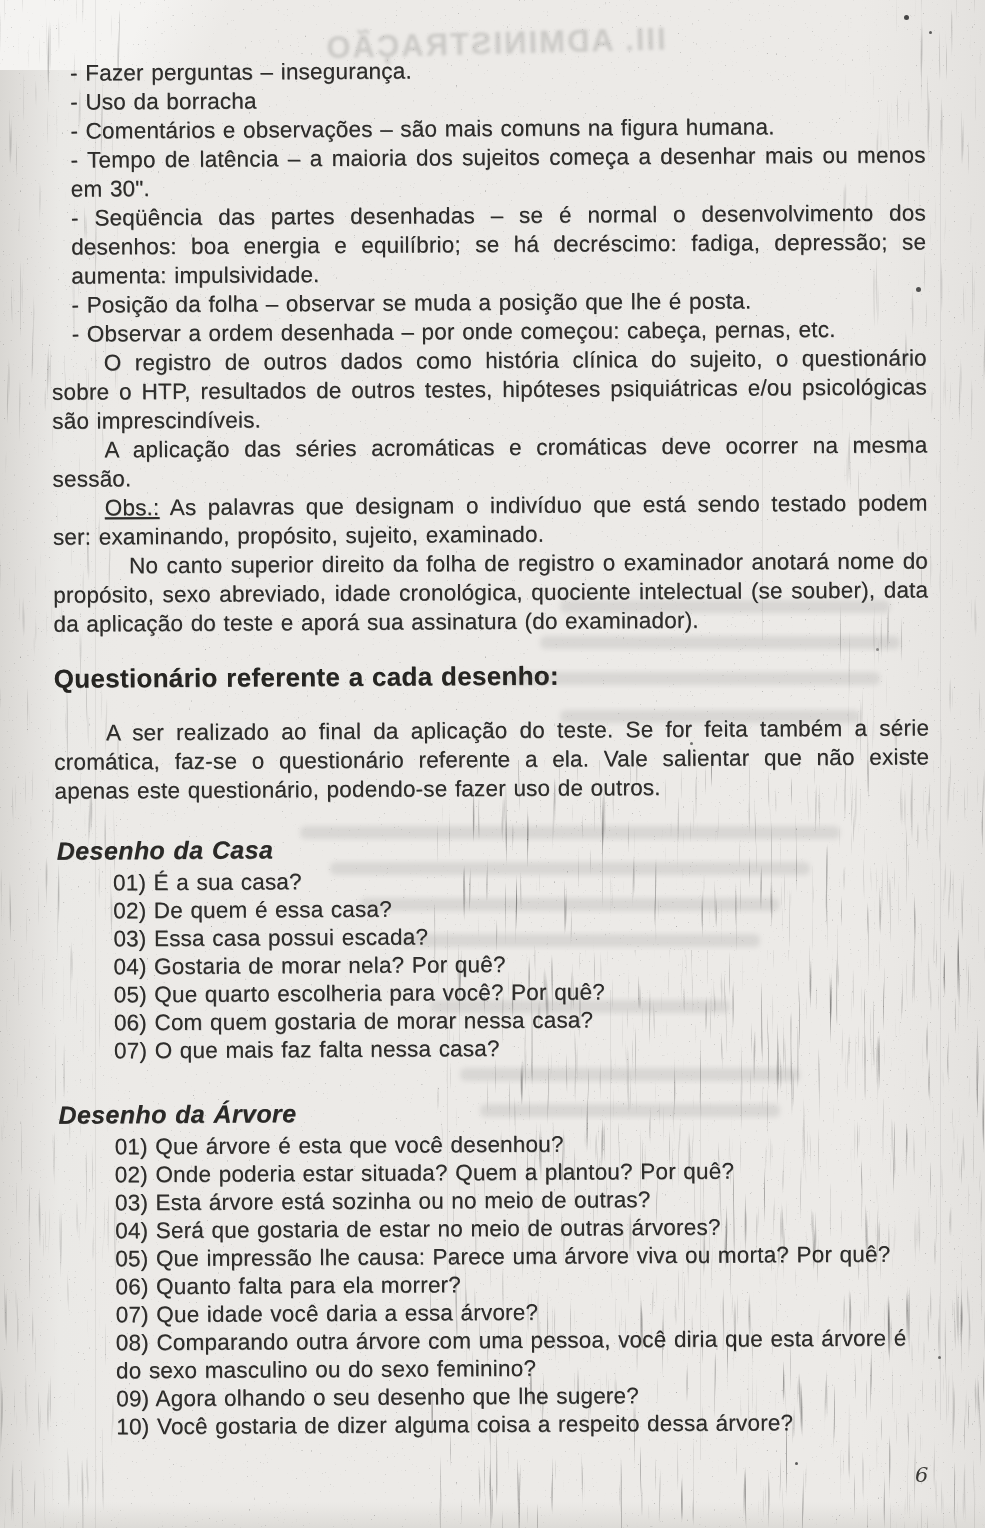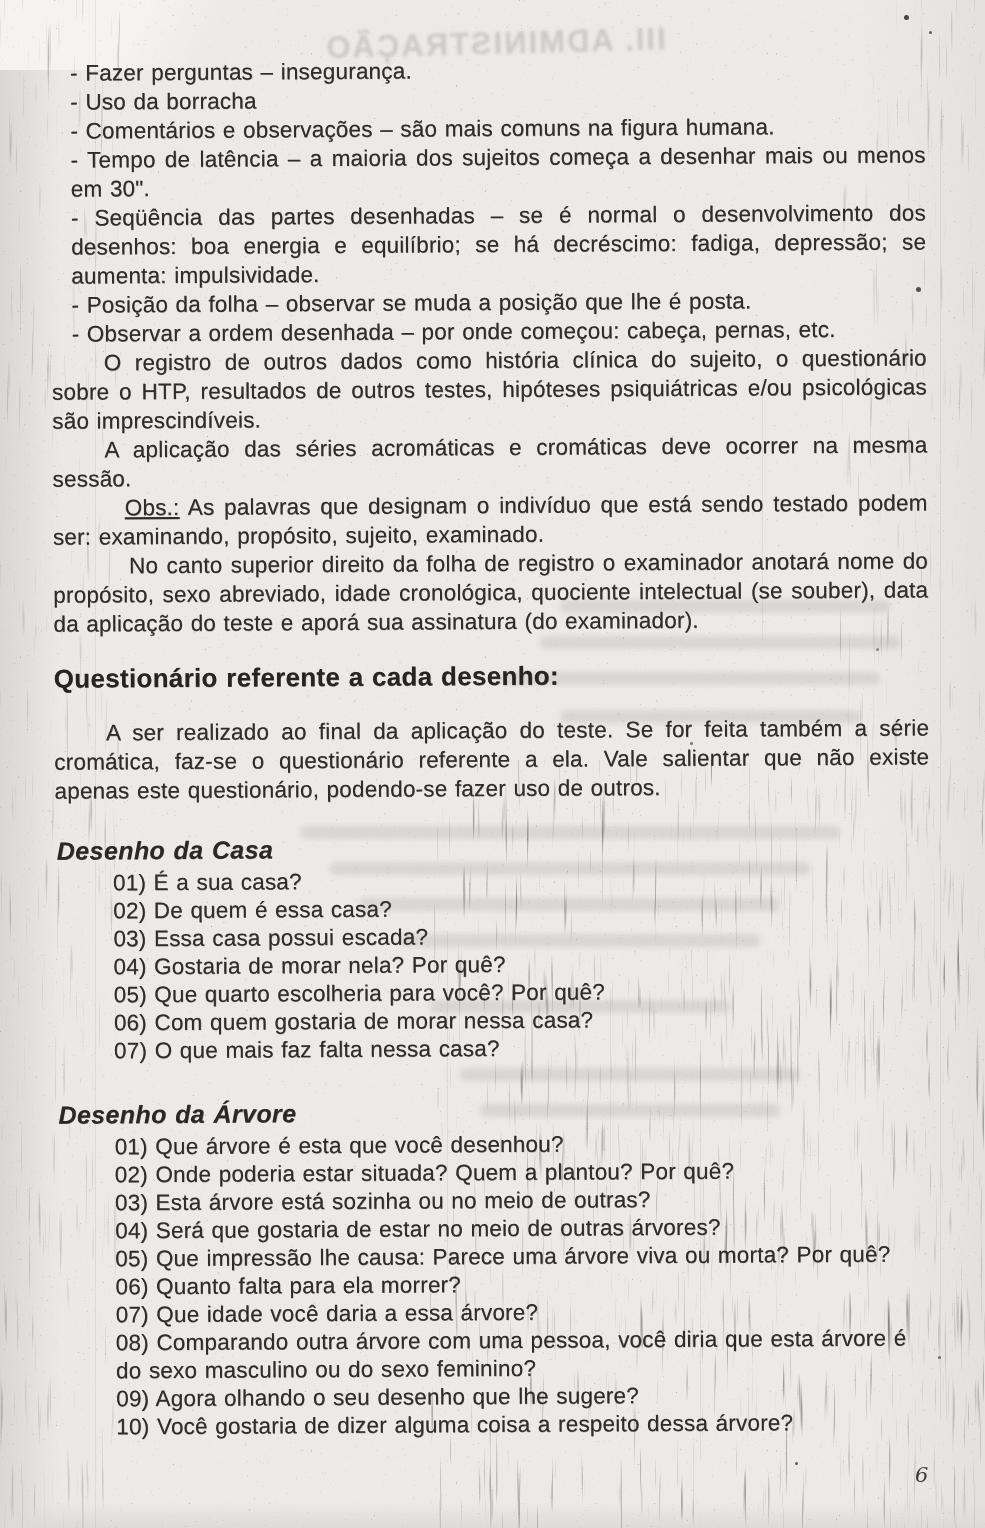--- a/index.html
+++ b/index.html
@@ -45,21 +45,21 @@
     padding:56px 56px 0 54px;
     transform:rotate(-0.35deg);
     color:#2e2d2b;
     font-size:22.5px;line-height:29px;letter-spacing:.2px;word-spacing:1px;
     text-shadow:.3px .4px .6px rgba(46,45,43,.55);
   }
   .content p{margin:0;}
   .obs-list{margin-left:20px;text-align:justify;}
   .para{text-align:justify;text-indent:52px;}
   .para.canto{text-indent:76px;}
-  .u{text-decoration:underline;margin-left:20px;}
+  .u{text-decoration:underline;}
   h2.qhead{
     margin:24px 0 0 0;font-size:26px;font-weight:bold;color:#262522;
     letter-spacing:.3px;line-height:32px;
   }
   .intro{margin-top:24px !important;}
   h3.dhead{
     margin:30px 0 4px 2px;font-size:25px;font-weight:bold;font-style:italic;
     color:#2a2927;letter-spacing:.4px;line-height:30px;
   }
   h3.dhead2{margin-top:34px;}

